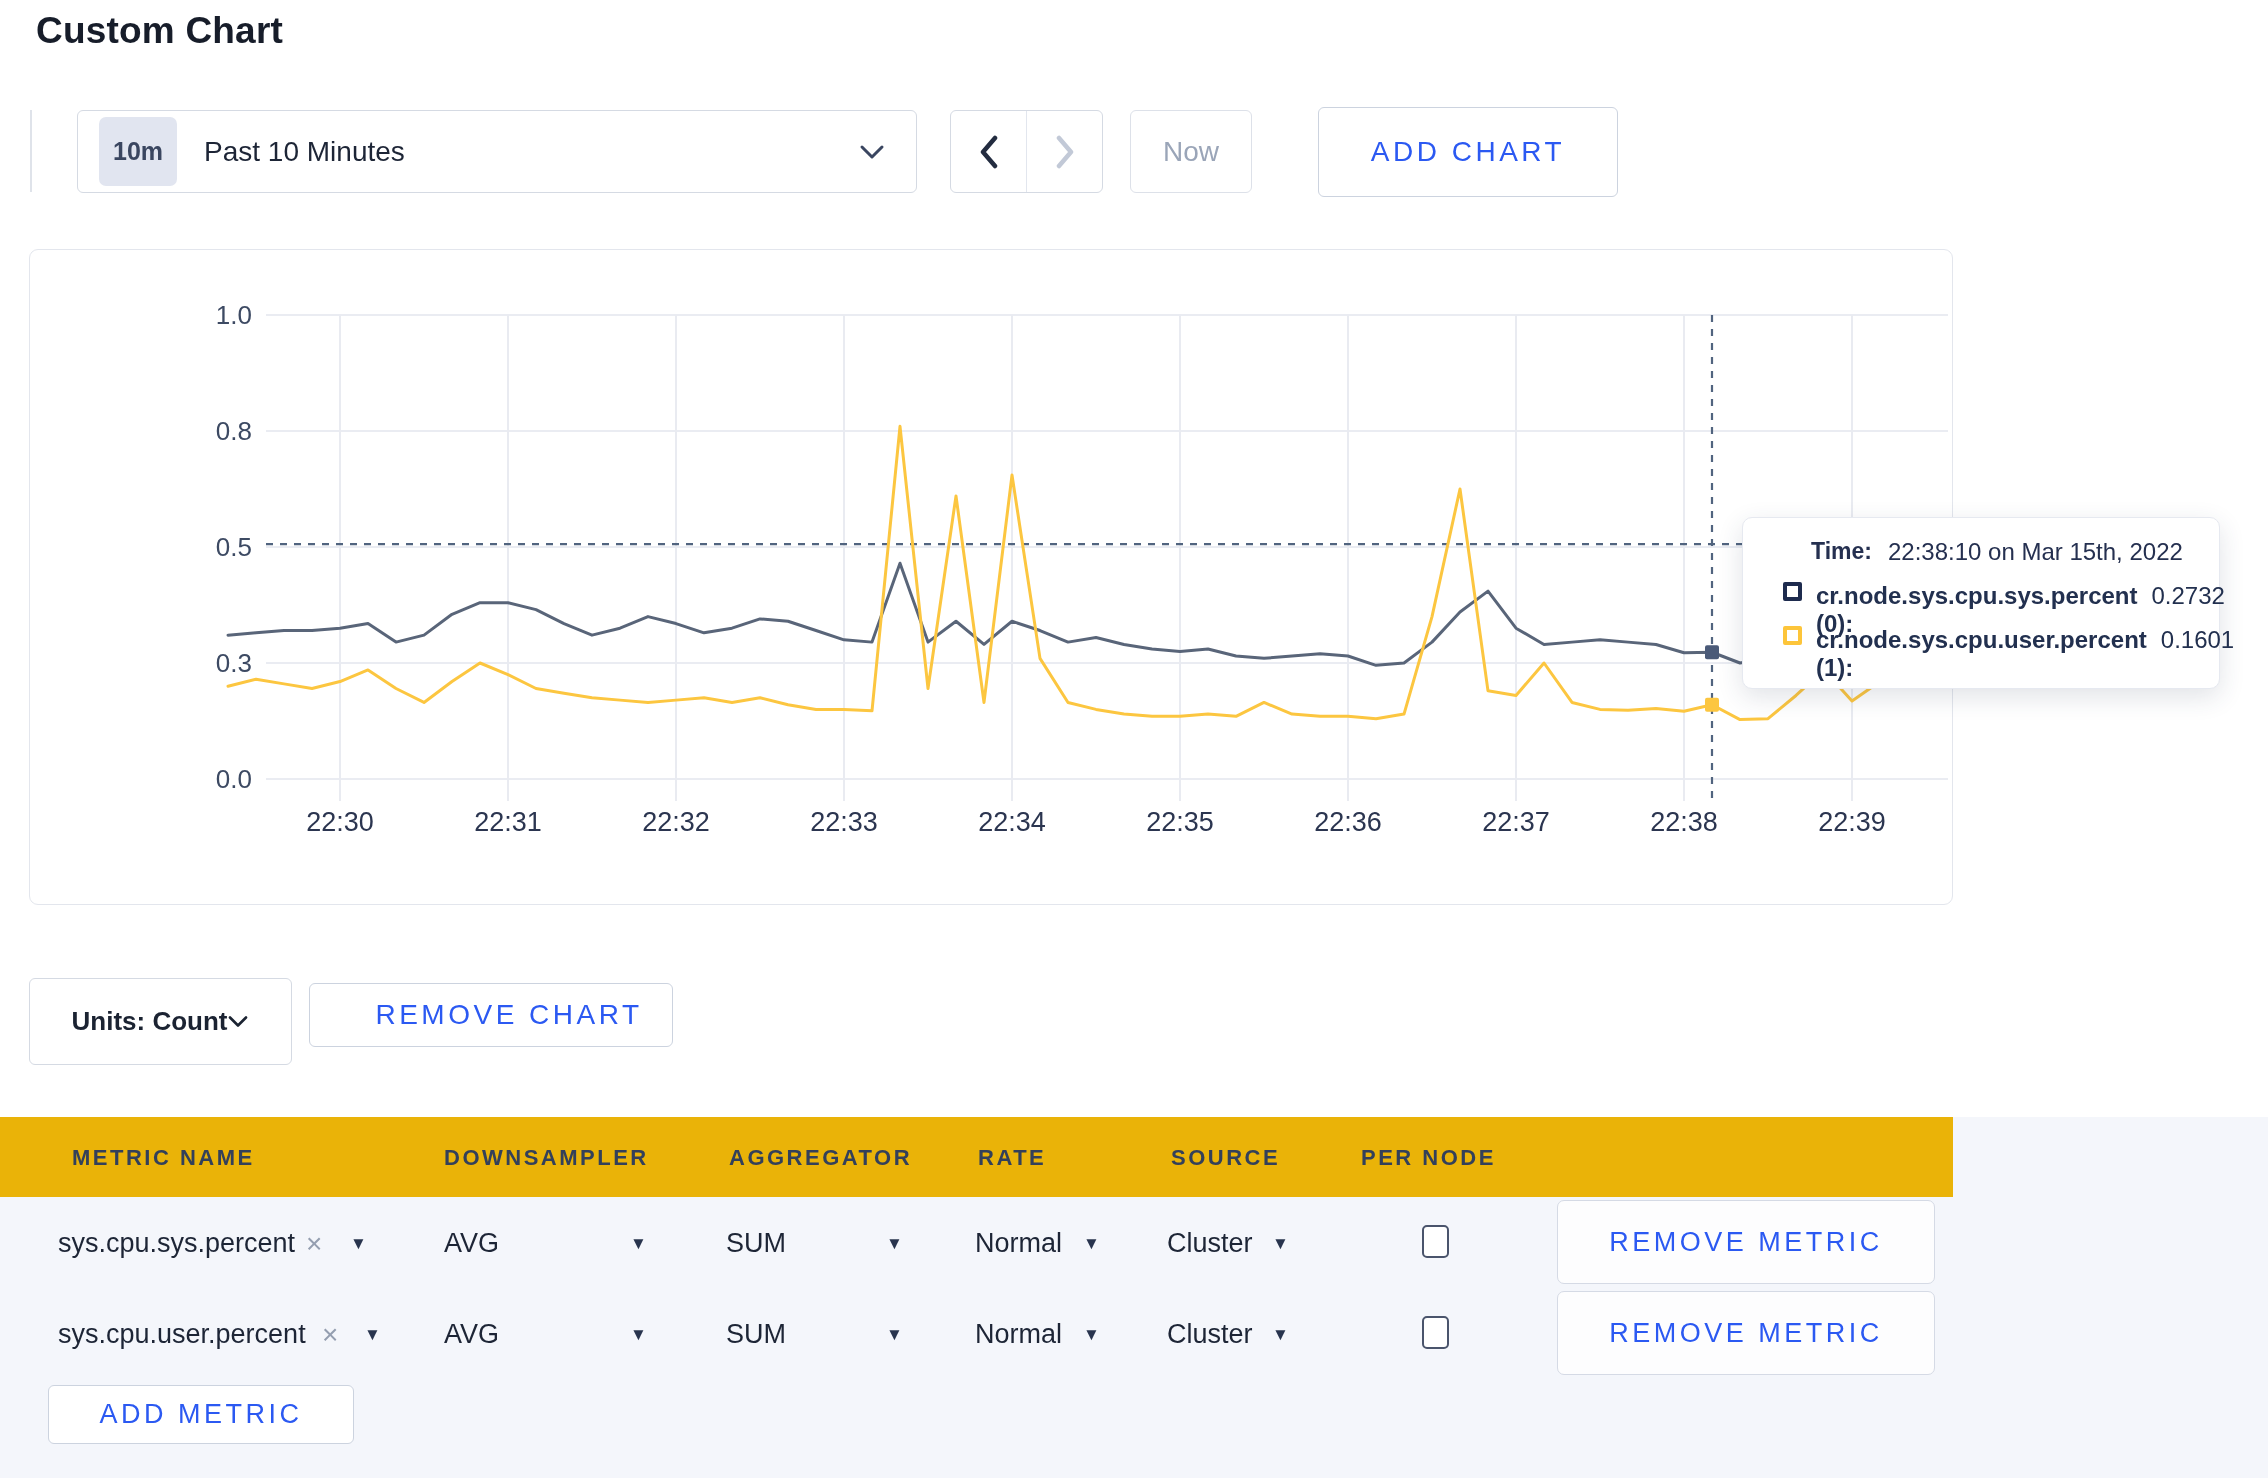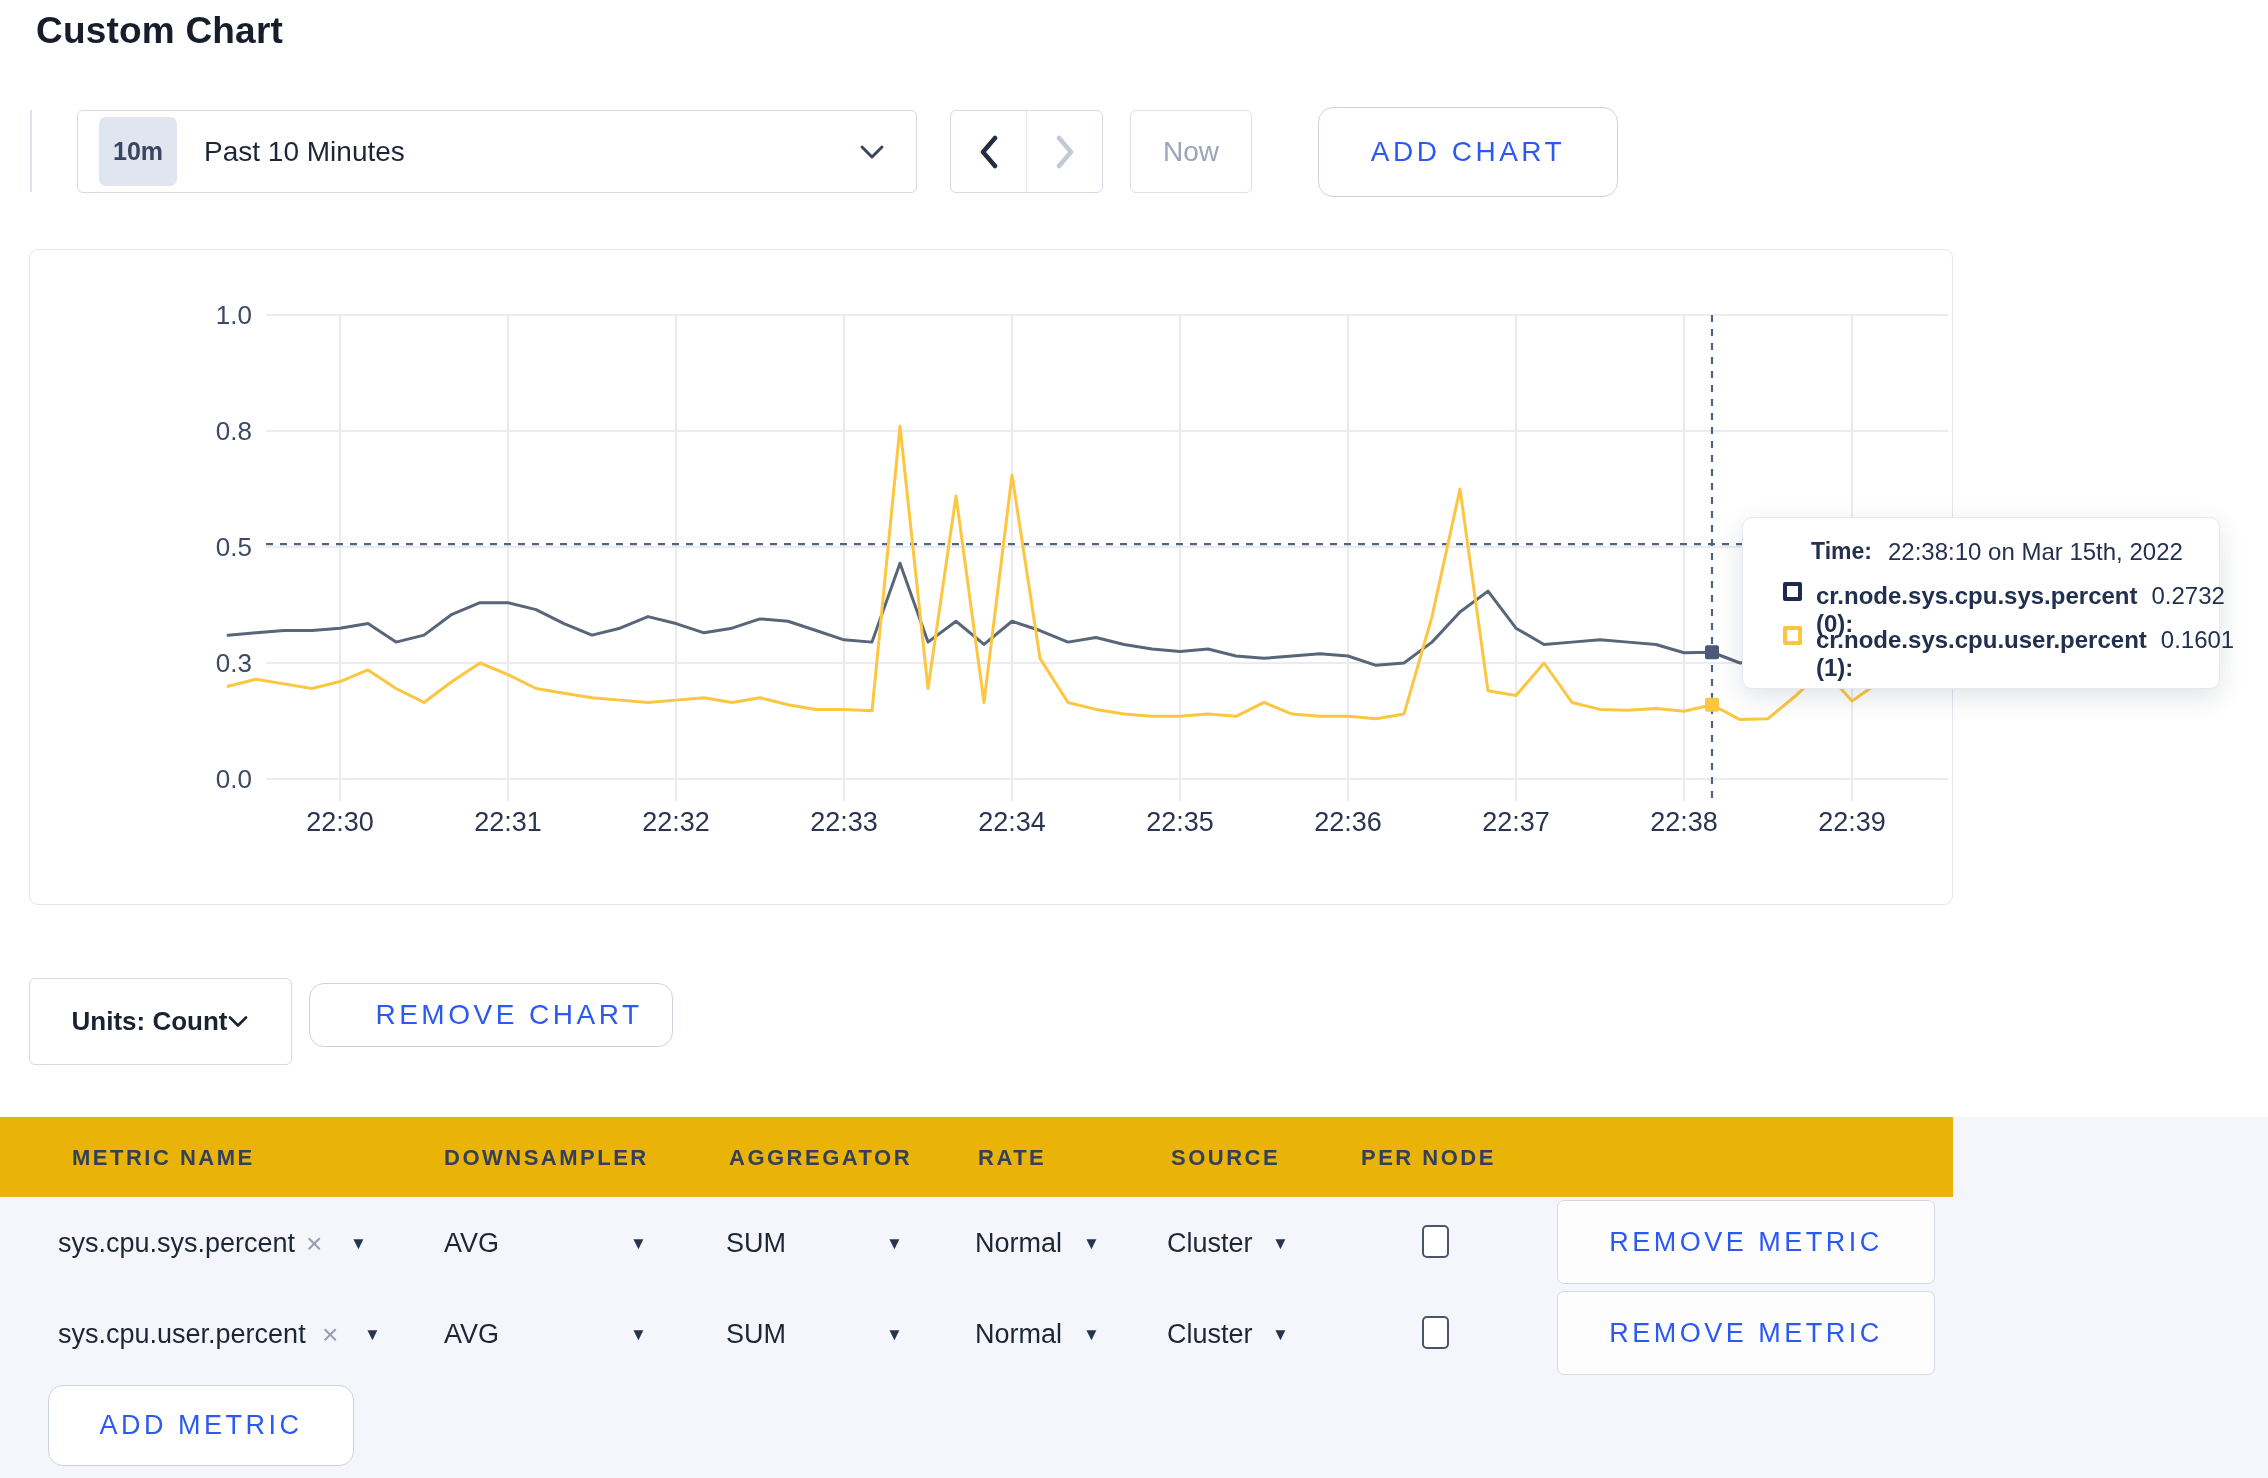--- a/index.html
+++ b/index.html
@@ -35,21 +35,21 @@
     border:1.5px solid #d5dae3; border-radius:6px; display:flex;
   }
   .nav-half { flex:1; display:flex; align-items:center; justify-content:center; cursor:pointer; }
   #nav-prev { border-right:1.5px solid #e2e6ee; }
   #now-button {
     left:1130px; top:110px; width:122px; height:83px; background:#fff;
     border:1.5px solid #dde1e9; border-radius:6px; color:#9aa5b8; font-size:28px;
     display:flex; align-items:center; justify-content:center;
   }
   .blue-btn {
-    background:#fff; border:1.5px solid #ccd3df; border-radius:15px;
+    background:#fff; border:1.5px solid #ccd3df; border-radius:6px;
     color:#2b59f2; letter-spacing:3.5px; font-weight:500; font-size:28px;
     display:flex; align-items:center; justify-content:center; cursor:pointer;
   }
   #add-chart-button { left:1318px; top:107px; width:300px; height:90px; }
 
   
   #chart-card {
     left:29px; top:249px; width:1924px; height:656px; background:#fff;
     border:1.5px solid #e3e6ed; border-radius:9px;
   }
@@ -91,21 +91,21 @@
   .x-icon { position:absolute; font-size:28px; color:#949eb0; cursor:pointer; }
   .caret-down { position:absolute; font-size:17px; color:#28344e; cursor:pointer; }
   .pn-checkbox {
     position:absolute; width:27px; height:33px; background:#fff;
     border:2.5px solid #4a546c; border-radius:5px; cursor:pointer;
   }
   .metric-btn {
     position:absolute; width:378px; height:84px; background:#fdfdfe;
     border:1.5px solid #d5dae5; border-radius:7px; font-size:27px;
   }
-  #add-metric-button { left:48px; top:1385px; width:306px; height:81px; background:#fff; font-size:27px; }
+  #add-metric-button { left:48px; top:1385px; width:306px; height:59px; background:#fff; font-size:27px; }
 </style>
 </head>
 <body>
 
 <div class="abs" id="page-title">Custom Chart</div>
 
 <div class="abs" id="toolbar-divider"></div>
 
 <div class="abs" id="time-selector">
   <span id="time-badge">10m</span>

